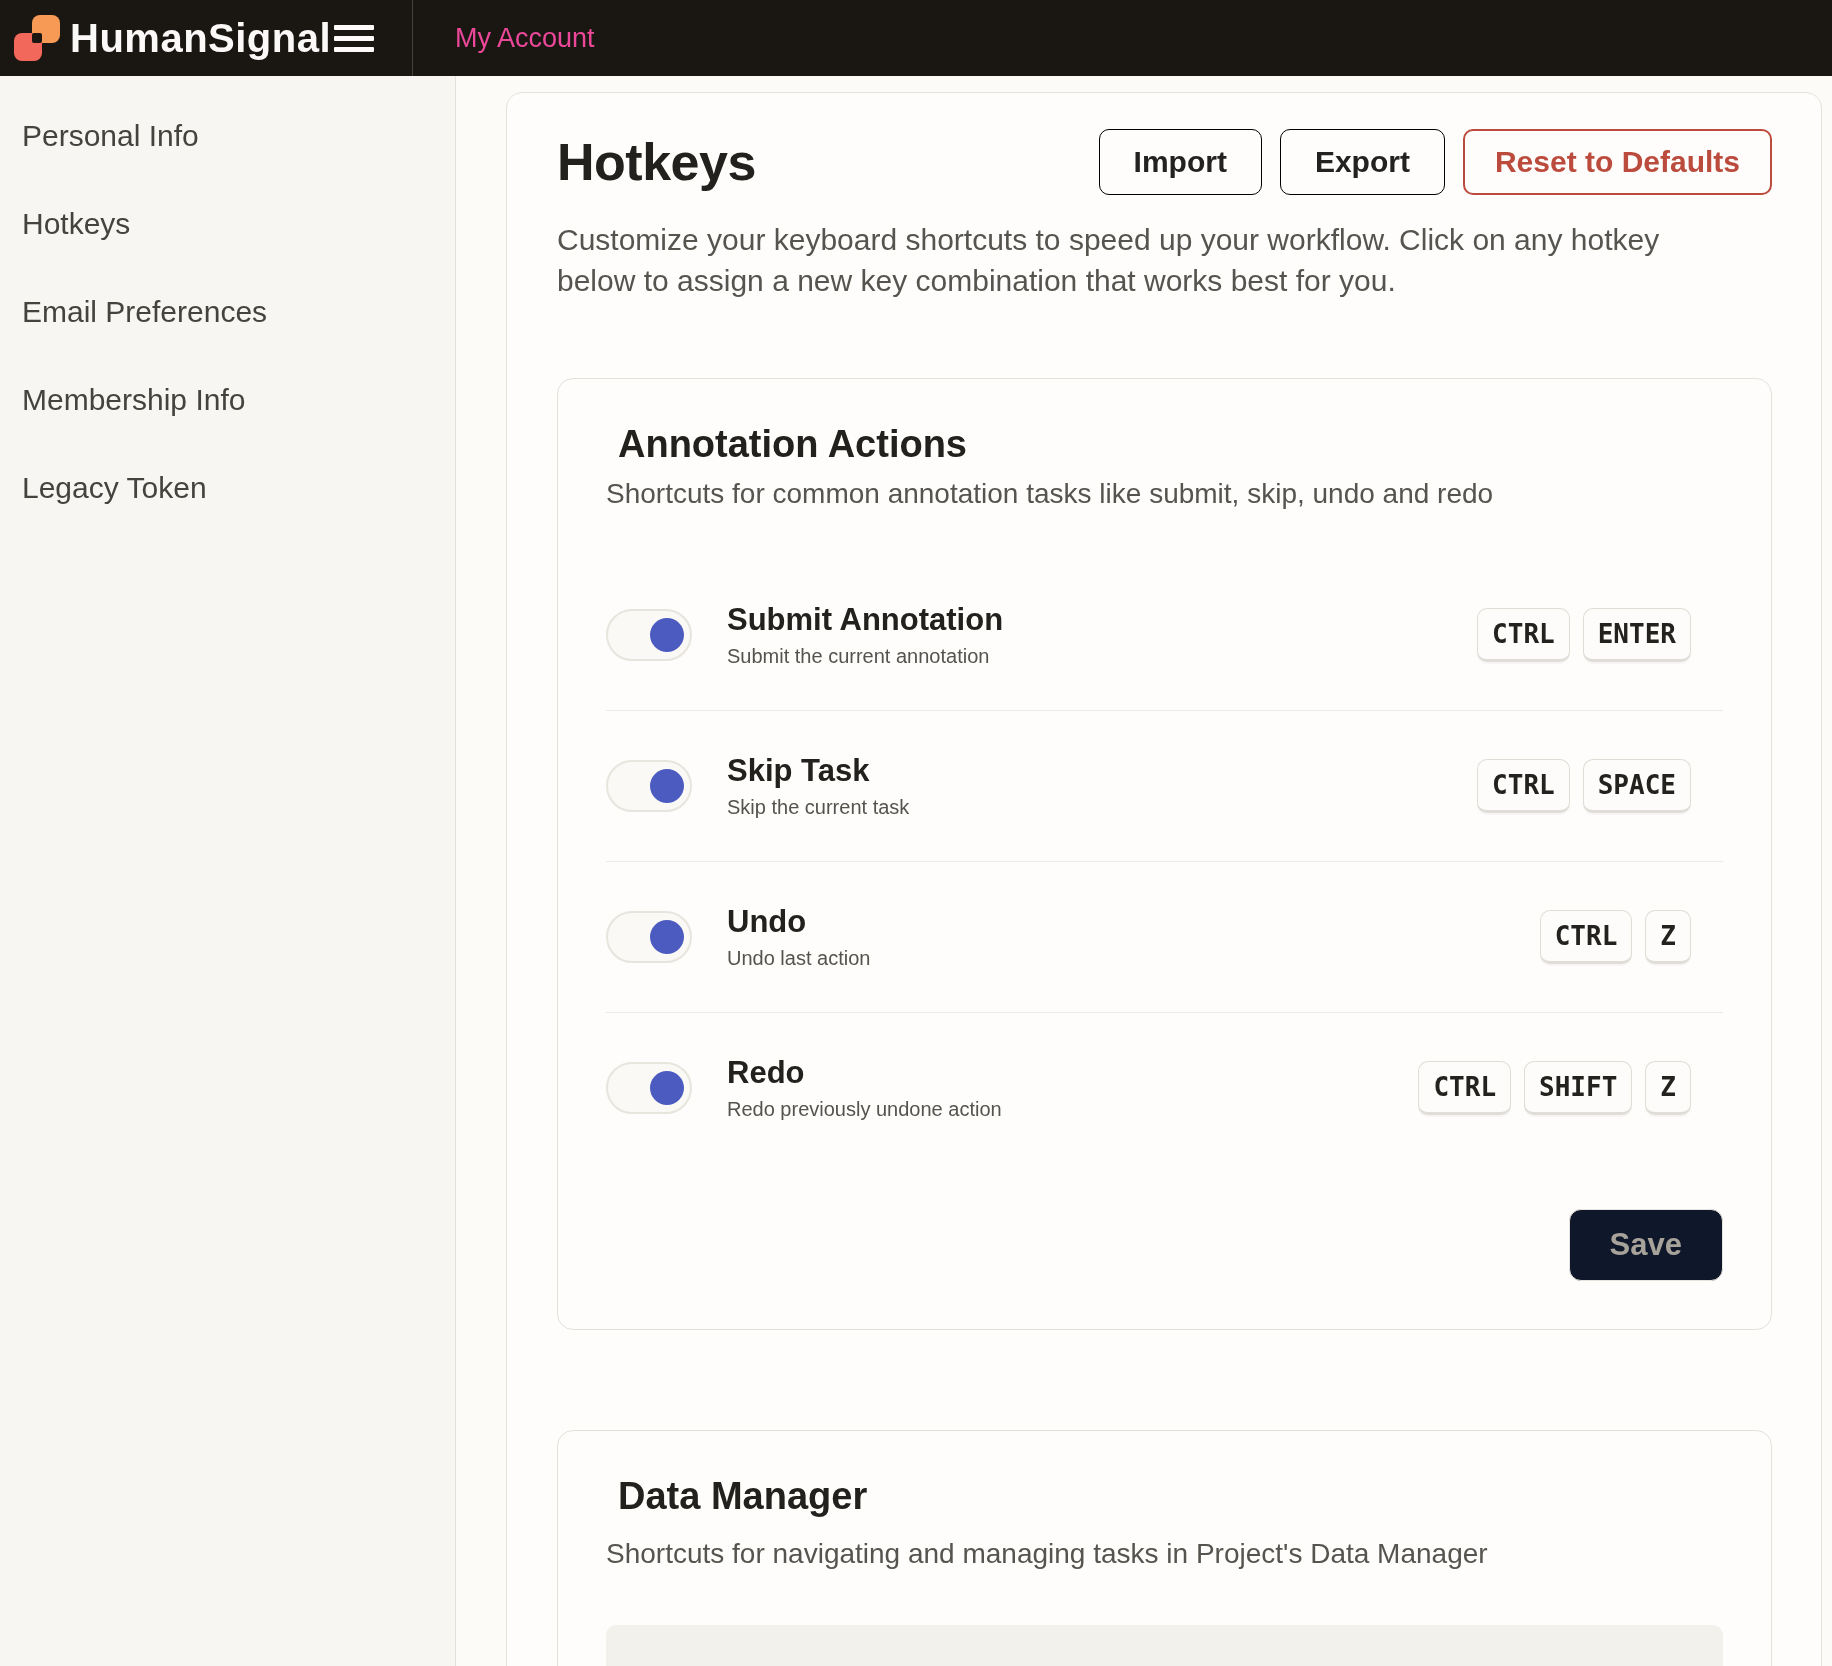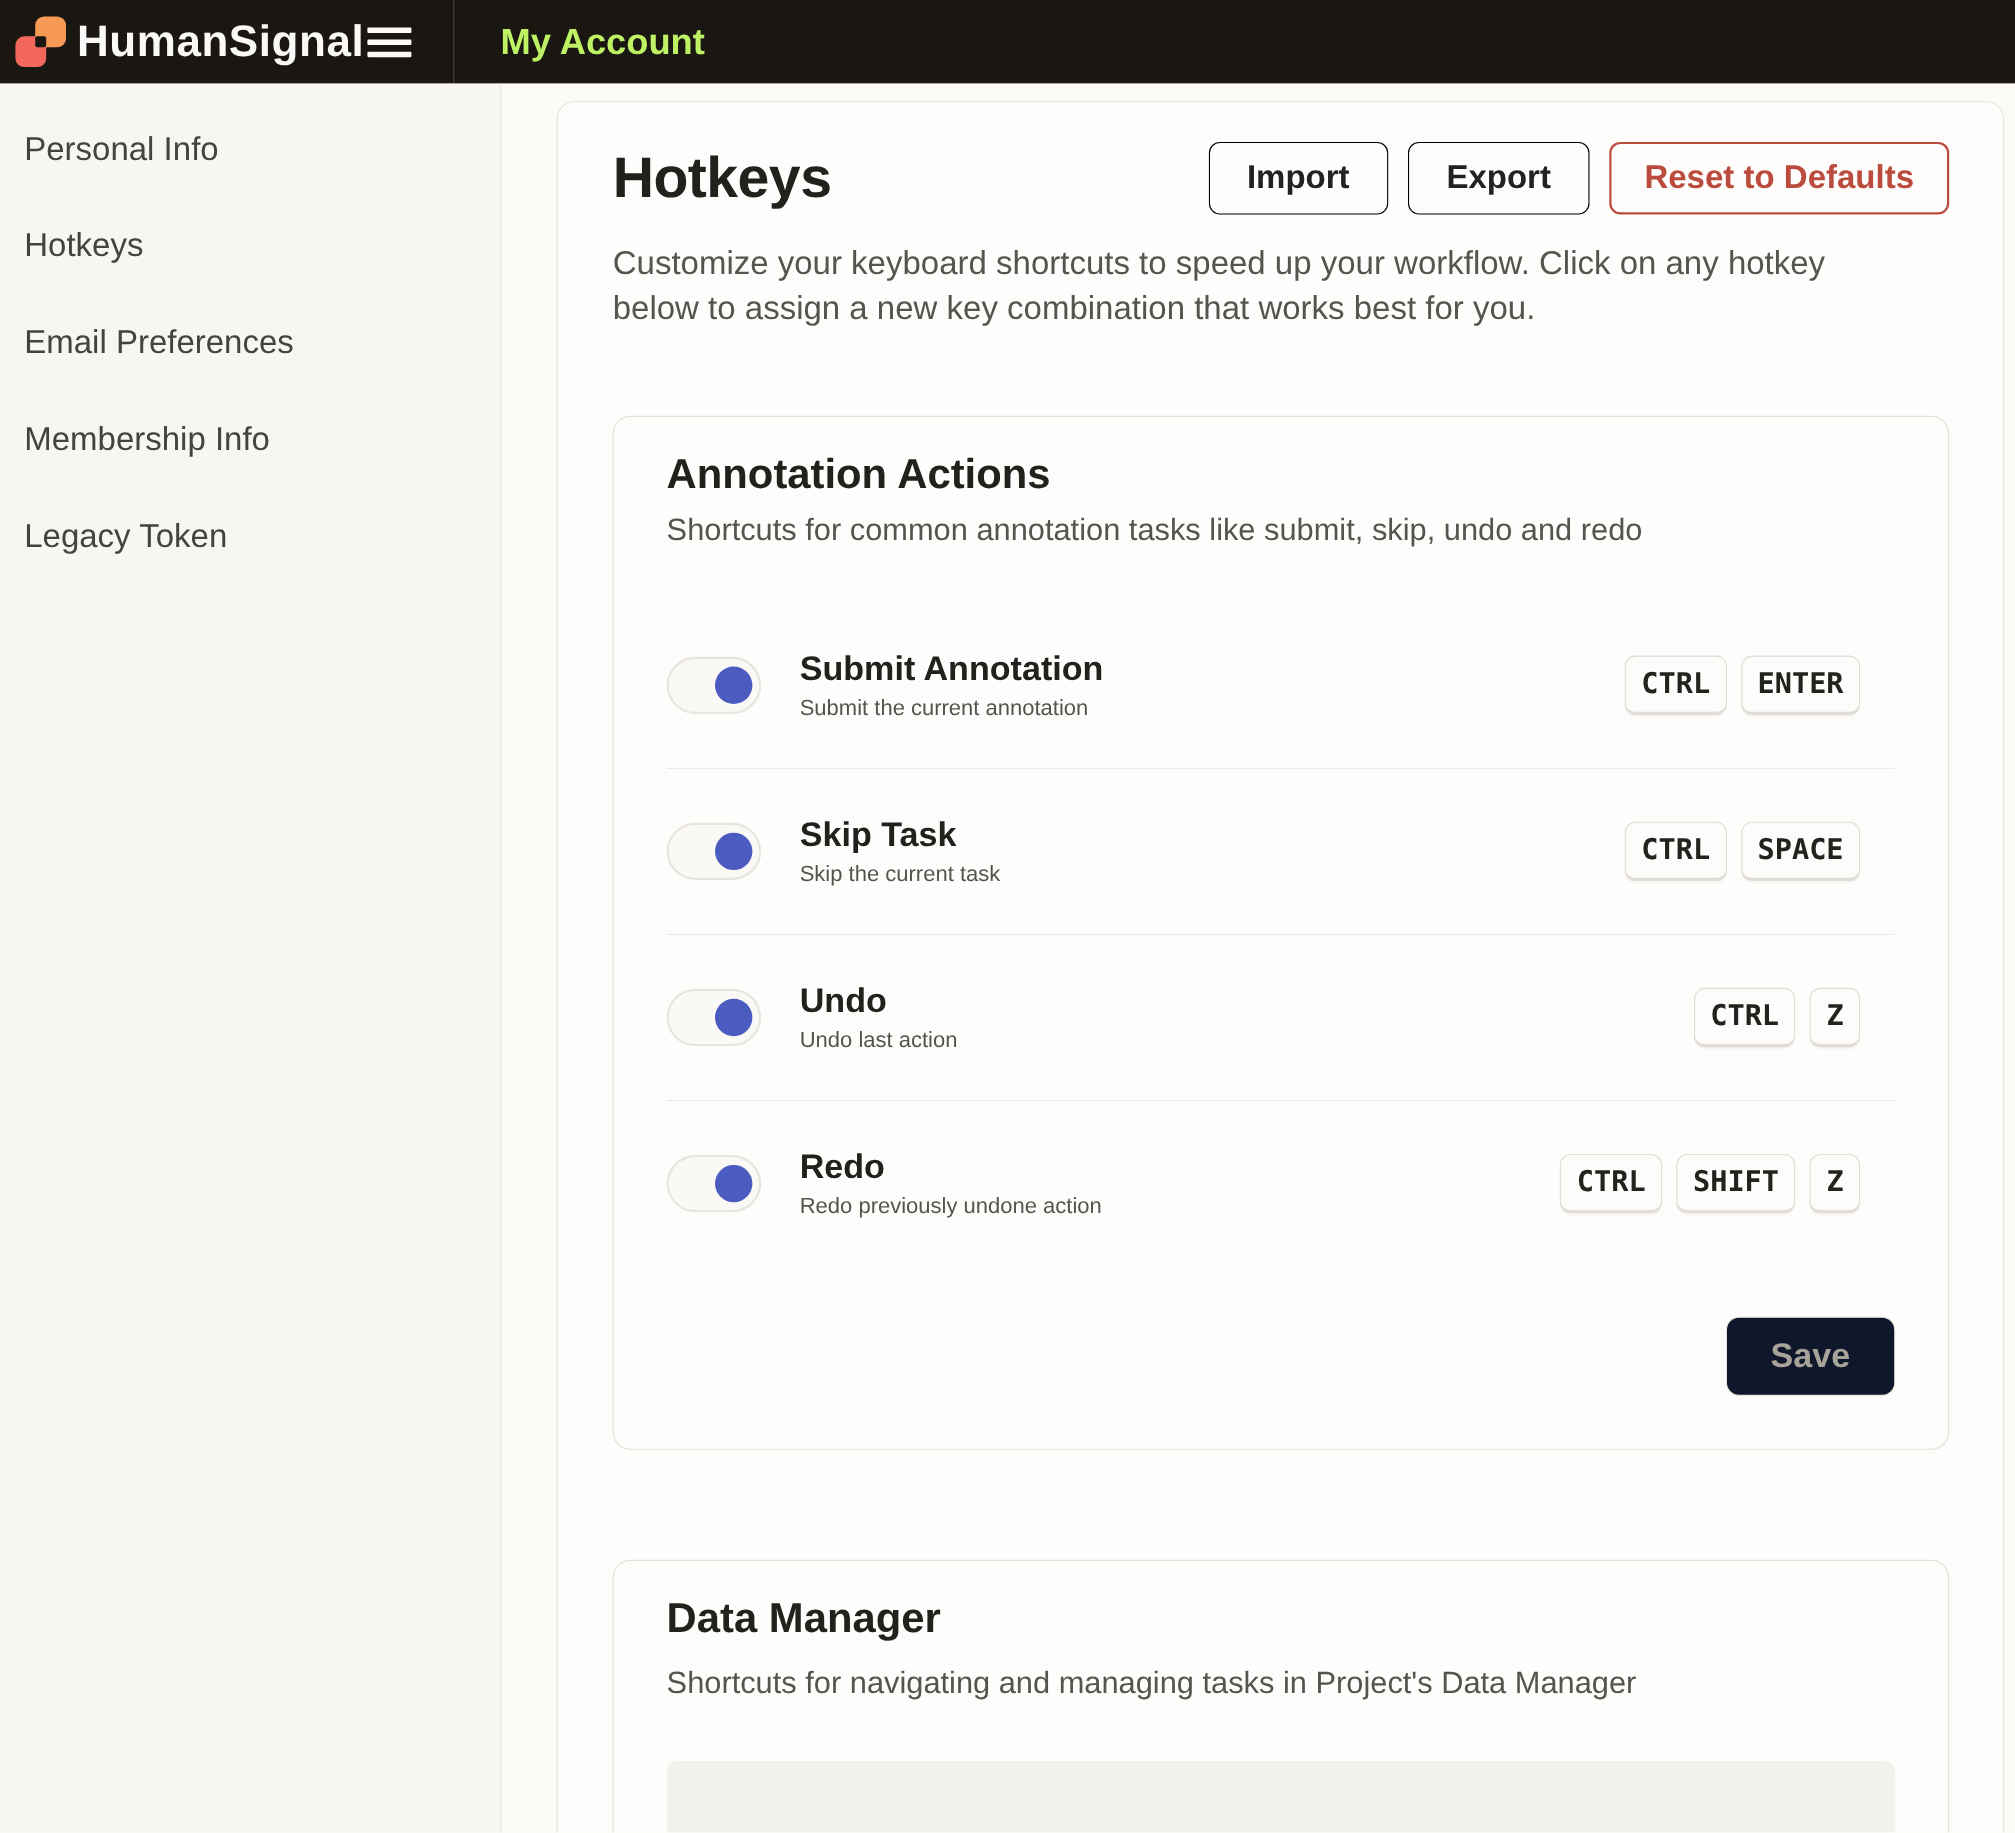--- a/index.html
+++ b/index.html
@@ -22,21 +22,21 @@
     padding-left:14px;border-right:1px solid #46433D;}
   .brand{display:flex;align-items:center;text-decoration:none;cursor:pointer;}
   .brand-mark{position:relative;width:46px;height:46px;flex:none;display:block;}
   .sq{position:absolute;width:28px;height:28px;border-radius:8px;}
   .sq-orange{right:0;top:0;background:var(--logo-orange);}
   .sq-salmon{left:0;bottom:0;background:var(--logo-salmon);}
   .sq-overlap{left:18px;top:18px;width:10px;height:10px;border-radius:2px;background:var(--topbar-bg);}
   .brand-name{margin-left:10px;font-size:40px;font-weight:600;color:#FAF9F7;letter-spacing:.5px;}
   .hamburger{margin-left:auto;margin-right:38px;background:none;border:none;padding:0;cursor:pointer;width:40px;}
   .hamburger span{display:block;width:40px;height:5px;background:#FCFBF9;border-radius:1px;margin:6px 0;}
-  .topbar-title{margin-left:42px;font-size:33px;font-weight:700;color:#bef264;}
+  .topbar-title{margin-left:42px;font-size:27px;font-weight:400;color:#ec4899;}
 
   
   .app{display:flex;height:1590px;}
   .sidebar{width:456px;flex:none;background:#F7F6F2;border-right:1px solid #E4E1DB;padding-top:16px;}
   .side-item{font-size:30px;color:#45433E;padding:26px 22px;cursor:pointer;line-height:36px;}
   .main{flex:1;padding:16px 10px 0 50px;background:#FCFBF8;overflow:hidden;}
 
   
   .panel{background:#FEFDFB;border:1px solid #E6E3DD;border-radius:16px;
     padding:36px 49px 60px 50px;min-height:1620px;}
@@ -44,21 +44,21 @@
   .panel-head h1{margin:0;font-size:52px;font-weight:700;color:#22211E;letter-spacing:-.5px;}
   .toolbar{display:flex;gap:18px;align-items:center;}
   .btn{font-family:"Liberation Sans",sans-serif;font-weight:600;font-size:30px;color:#232220;
     background:#FEFDFB;border:1px solid #000000;border-radius:10px;padding:15px 34px;cursor:pointer;}
   .btn-danger{border:2px solid var(--accent-red);color:var(--accent-red);font-weight:700;padding:14px 30px;}
   .desc{margin:24px 0 0;font-size:30px;line-height:1.38;color:#56544F;max-width:1120px;}
 
   
   .card{margin-top:76px;background:#FEFDFB;border:1px solid #E4E1DB;border-radius:16px;
     padding:32px 48px 48px;}
-  .card h2{margin:0;font-size:38px;font-weight:700;color:#22211E;}
+  .card h2{margin:12px;font-size:38px;font-weight:700;color:#22211E;}
   .card-sub{margin:12px 0 0;font-size:28px;color:#56544F;}
   .rows{margin-top:50px;}
   .row{display:flex;align-items:center;padding:42px 0;}
   .divider{height:1px;background:#ECEAE4;}
 
   .toggle{position:relative;width:86px;height:52px;flex:none;border-radius:26px;
     background:#FAF9F5;border:2px solid #E8E5DF;cursor:pointer;display:inline-block;}
   .toggle .knob{position:absolute;left:6px;top:50%;transform:translateY(-50%);
     width:34px;height:34px;border-radius:50%;background:#C9C6BF;}
   .toggle.on .knob{left:auto;right:6px;background:var(--toggle-blue);}

